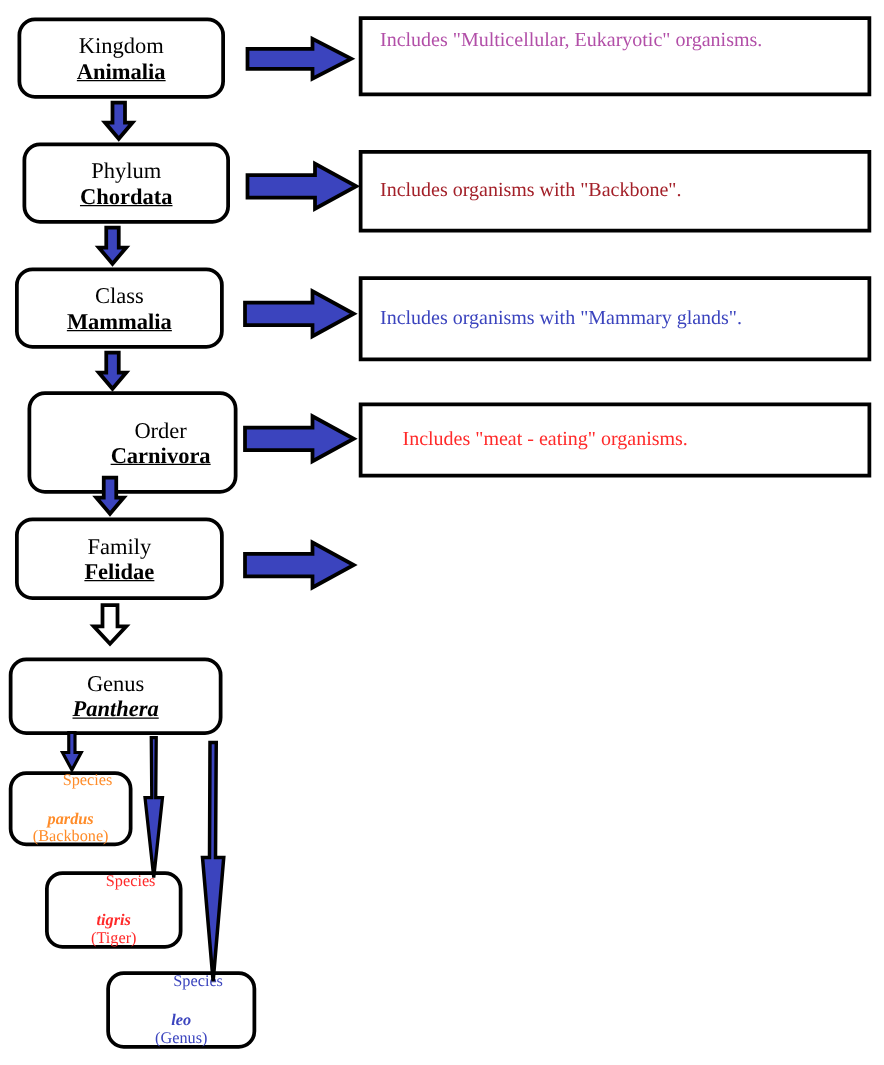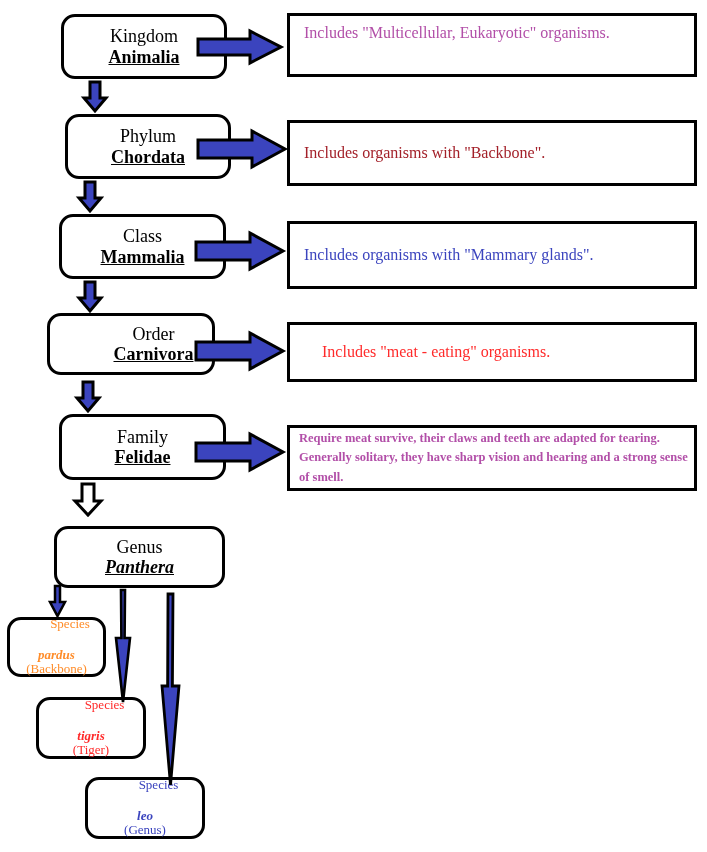--- a/index.html
+++ b/index.html
@@ -26,21 +26,20 @@
     border: 3px solid #000000;
     border-radius: 14px;
     background: #ffffff;
     box-sizing: border-box;
     display: flex;
     flex-direction: column;
     align-items: center;
     justify-content: center;
     line-height: 1.12;
     color: #000000;
-    margin-left: 47px;
   }
   .rank-name {
     font-size: 18px;
     font-weight: normal;
   }
   .rank-taxon {
     font-size: 18px;
     font-weight: bold;
     text-decoration: underline;
   }
@@ -106,21 +105,21 @@
   <div class="rank-box" style="left:18px; top:114px; width:166px; height:65px;">
     <div class="rank-name">Phylum</div>
     <div class="rank-taxon">Chordata</div>
   </div>
 
   <div class="rank-box" style="left:12px; top:214px; width:167px; height:65px;">
     <div class="rank-name">Class</div>
     <div class="rank-taxon">Mammalia</div>
   </div>
 
-  <div class="rank-box" style="left:0; top:313px; width:168px; height:62px;padding-left:45px;">
+  <div class="rank-box" style="left:22px; top:313px; width:168px; height:82px;padding-left:45px;">
     <div class="rank-name">Order</div>
     <div class="rank-taxon">Carnivora</div>
   </div>
 
   <div class="rank-box" style="left:12px; top:414px; width:167px; height:66px;">
     <div class="rank-name">Family</div>
     <div class="rank-taxon">Felidae</div>
   </div>
 
   <div class="rank-box" style="left:7px; top:526px; width:171px; height:62px;">
@@ -137,23 +136,20 @@
   </div>
 
   <div class="desc-box" style="left:287px; top:221px; width:410px; height:68px;">
     <div class="desc-text" style="color:#3B44BE;">Includes organisms with "Mammary glands".</div>
   </div>
 
   <div class="desc-box" style="left:287px; top:322px; width:410px; height:60px;">
     <div class="desc-text" style="color:#FF2A2A; padding-left:18px;">Includes "meat - eating" organisms.</div>
   </div>
 
-  <div class="desc-box" style="left:287px; top:425px; width:410px; height:66px; padding-left:9px; padding-right:6px;">
-    <div class="desc-text small" style="color:#B24FA8;">Require meat survive, their claws and teeth are adapted for tearing.  Generally solitary, they have sharp vision and hearing and a strong sense of smell.</div>
-  </div>
 
   <div class="species-box" style="left:7px; top:617px; width:99px; height:60px;">
     <div class="sp-rank" style="color:#FF8C29;">Species</div>
     <div class="sp-name" style="color:#FF8C29;">pardus</div>
     <div class="sp-common" style="color:#FF8C29;">(Backbone)</div>
   </div>
 
   <div class="species-box" style="left:36px; top:697px; width:110px; height:62px;">
     <div class="sp-rank" style="color:#FF2A2A;">Species</div>
     <div class="sp-name" style="color:#FF2A2A;">tigris</div>

